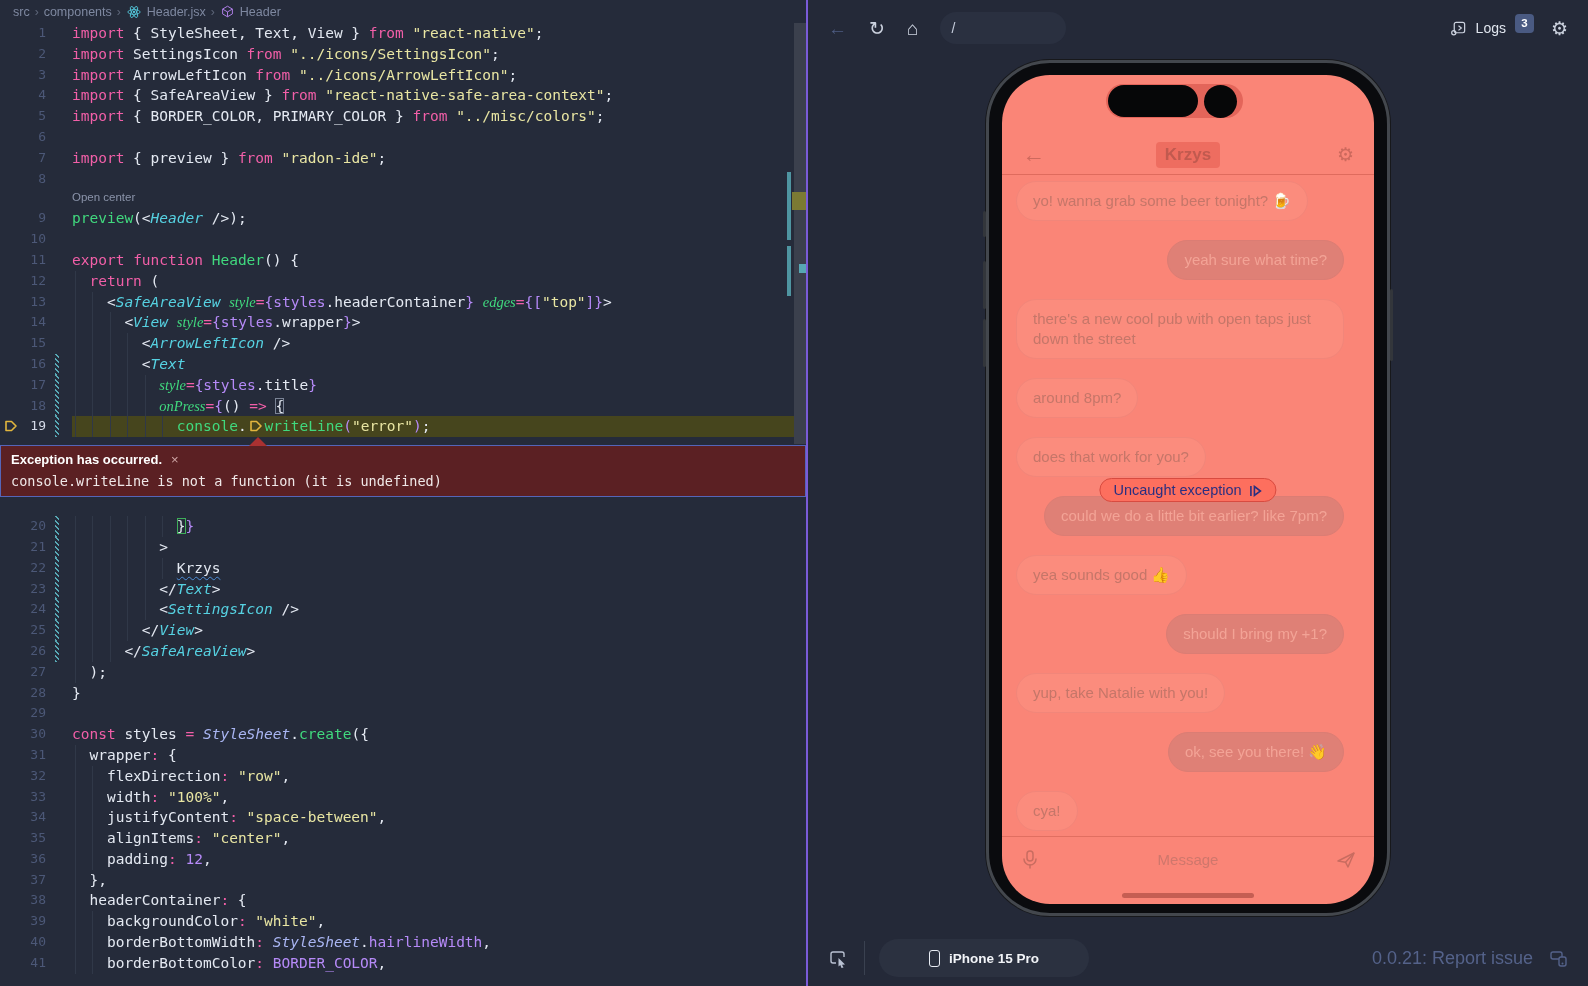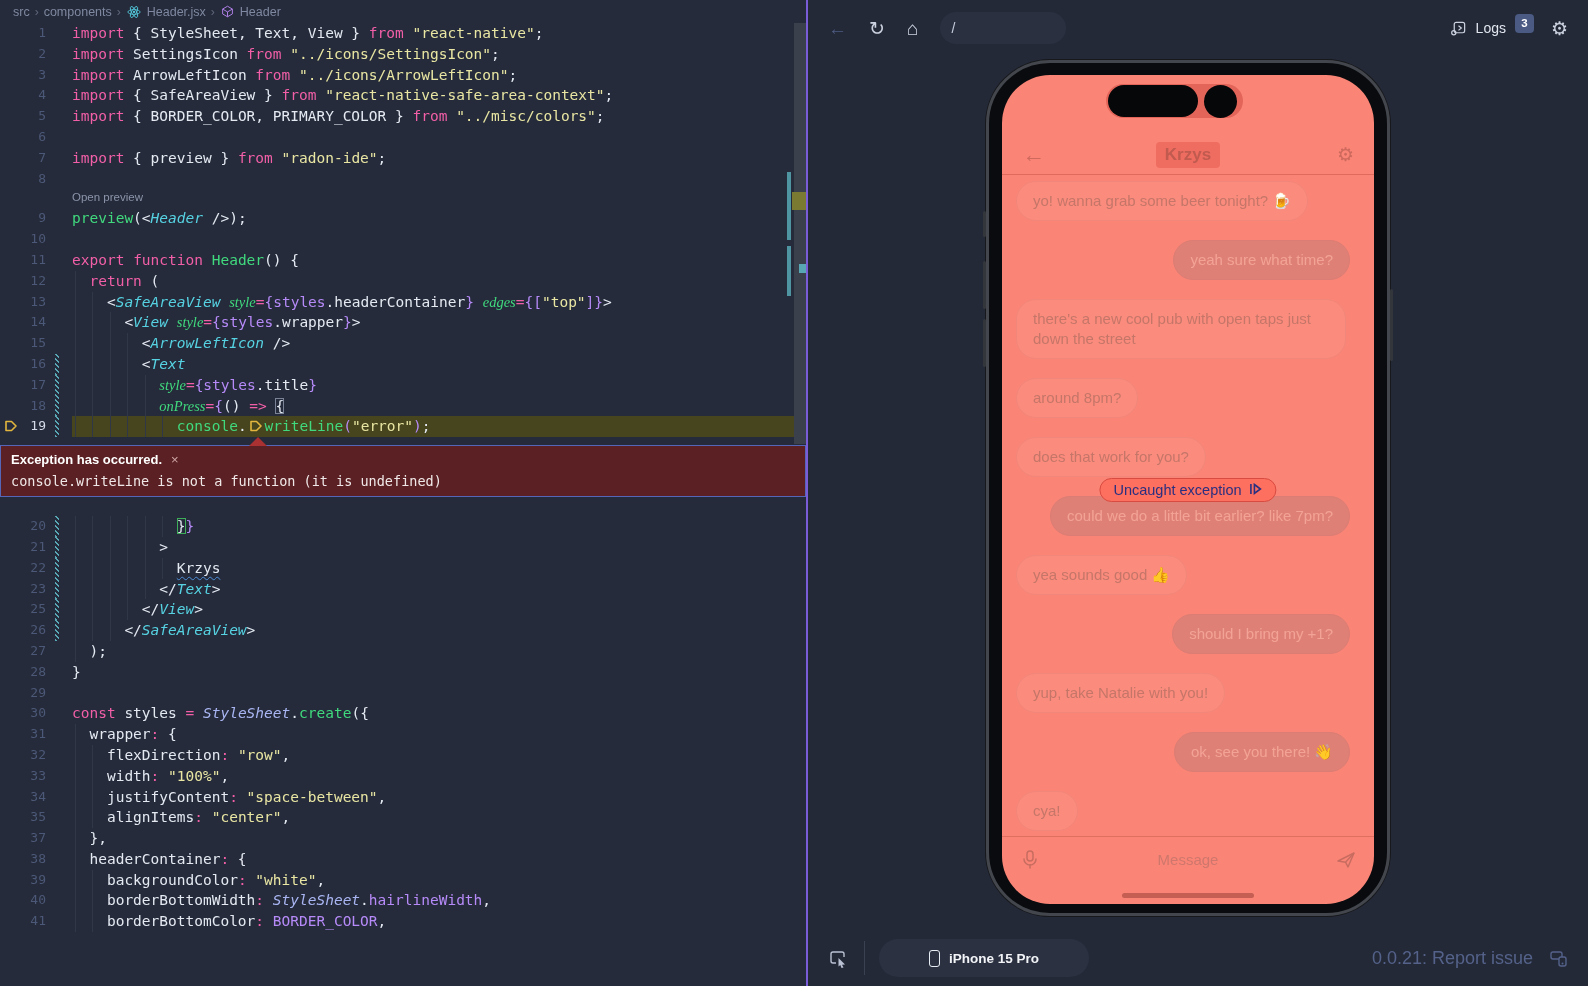--- a/index.html
+++ b/index.html
@@ -89,28 +89,28 @@
   .island-cam { position:absolute; left:202px; top:10px; width:33px; height:33px;
                 border-radius:50%; background:#060708; }
   .app-header { position:absolute; left:0; right:0; top:60px; height:40px;
                 display:flex; align-items:center; padding:0 20px;
                 border-bottom:1px solid rgba(190,75,62,0.45); }
   .app-back { font-size:23px; color:#cd695d; cursor:pointer; }
   .app-title-wrap { position:absolute; left:0; right:0; text-align:center; }
   .title-hl { display:inline-block; background:#ee6d60; border-radius:4px; padding:3px 9px; }
   .app-title { color:#c15a4f; font-size:17px; font-weight:bold; }
   .app-gear { margin-left:auto; font-size:19px; color:#cd695d; cursor:pointer; }
-  .chat { position:absolute; left:14px; right:24px; top:106px;
+  .chat { position:absolute; left:14px; right:30px; top:106px;
           display:flex; flex-direction:column; gap:19px; }
   .bubble { max-width:330px; padding:9px 16px; border-radius:20px;
             font-size:15px; line-height:20px; }
   .bubble.left { align-self:flex-start; background:#fb8c7d; border:1px solid #f1867a; color:#c57669; }
   .bubble.right { align-self:flex-end; background:#df8076; border:1px solid #db7d74; color:#f3a396; }
   .err-pill { position:absolute; left:50%; top:403px; transform:translateX(-50%);
-              display:flex; align-items:flex-start; gap:7px; white-space:nowrap;
+              display:flex; align-items:flex-end; gap:7px; white-space:nowrap;
               background:#fd6f5e; border:1.5px solid #d84b40; border-radius:14px;
               padding:3px 13px; color:#2b2f80; font-size:14.5px; cursor:pointer; }
   .input-row { position:absolute; left:0; right:0; top:761px; height:46px;
                border-top:1px solid rgba(200,90,76,0.5);
                display:flex; align-items:center; padding:0 18px; }
   .msg-placeholder { position:absolute; left:0; right:0; text-align:center;
                      color:#cf776c; font-size:15px; }
   .home-bar { position:absolute; left:50%; bottom:6px; transform:translateX(-50%);
               width:132px; height:5px; border-radius:3px; background:#c55e53; }
 
@@ -181,21 +181,21 @@
         </div>
         <div class="row">
           <div class="lnum">7</div>
           <div class="lcontent"><span class="tk-k">import</span><span class="tk-w"> { preview } </span><span class="tk-k">from</span><span class="tk-w"> </span><span class="tk-s">"radon-ide"</span><span class="tk-w">;</span></div>
         </div>
         <div class="row">
           <div class="lnum">8</div>
           <div class="lcontent"></div>
         </div>
         <div class="row lens">
-          <span class="lens-label">Open preview</span>
+          <span class="lens-label">Open center</span>
         </div>
         <div class="row">
           <div class="lnum">9</div>
           <div class="lcontent"><span class="tk-g">preview</span><span class="tk-w">(&lt;</span><span class="tk-ci">Header</span><span class="tk-w"> /&gt;);</span></div>
         </div>
         <div class="row">
           <div class="lnum">10</div>
           <div class="lcontent"></div>
         </div>
         <div class="row">
@@ -267,20 +267,25 @@
           <div class="lnum">22</div>
           <div class="modbar"></div>
           <div class="lcontent"><i class="guide" style="left: 3px;"></i><i class="guide" style="left: 20.46px;"></i><i class="guide" style="left: 37.92px;"></i><i class="guide" style="left: 55.38px;"></i><i class="guide" style="left: 72.84px;"></i><i class="guide" style="left: 90.3px;"></i><span class="tk-w">            </span><span class="tk-sq">Krzys</span></div>
         </div>
         <div class="row">
           <div class="lnum">23</div>
           <div class="modbar"></div>
           <div class="lcontent"><i class="guide" style="left: 3px;"></i><i class="guide" style="left: 20.46px;"></i><i class="guide" style="left: 37.92px;"></i><i class="guide" style="left: 55.38px;"></i><i class="guide" style="left: 72.84px;"></i><span class="tk-w">          &lt;/</span><span class="tk-ci">Text</span><span class="tk-w">&gt;</span></div>
         </div>
         <div class="row">
+          <div class="lnum">24</div>
+          <div class="modbar"></div>
+          <div class="lcontent"><i class="guide" style="left: 3px;"></i><i class="guide" style="left: 20.46px;"></i><i class="guide" style="left: 37.92px;"></i><i class="guide" style="left: 55.38px;"></i><i class="guide" style="left: 72.84px;"></i><span class="tk-w">          &lt;</span><span class="tk-ci">SettingsIcon</span><span class="tk-w"> /&gt;</span></div>
+        </div>
+        <div class="row">
           <div class="lnum">25</div>
           <div class="modbar"></div>
           <div class="lcontent"><i class="guide" style="left: 3px;"></i><i class="guide" style="left: 20.46px;"></i><i class="guide" style="left: 37.92px;"></i><i class="guide" style="left: 55.38px;"></i><span class="tk-w">        &lt;/</span><span class="tk-ci">View</span><span class="tk-w">&gt;</span></div>
         </div>
         <div class="row">
           <div class="lnum">26</div>
           <div class="modbar"></div>
           <div class="lcontent"><i class="guide" style="left: 3px;"></i><i class="guide" style="left: 20.46px;"></i><i class="guide" style="left: 37.92px;"></i><span class="tk-w">      &lt;/</span><span class="tk-ci">SafeAreaView</span><span class="tk-w">&gt;</span></div>
         </div>
         <div class="row">
@@ -311,20 +316,24 @@
           <div class="lnum">33</div>
           <div class="lcontent"><i class="guide" style="left: 3px;"></i><i class="guide" style="left: 20.46px;"></i><span class="tk-w">    width</span><span class="tk-k">:</span><span class="tk-w"> </span><span class="tk-s">"100%"</span><span class="tk-w">,</span></div>
         </div>
         <div class="row">
           <div class="lnum">34</div>
           <div class="lcontent"><i class="guide" style="left: 3px;"></i><i class="guide" style="left: 20.46px;"></i><span class="tk-w">    justifyContent</span><span class="tk-k">:</span><span class="tk-w"> </span><span class="tk-s">"space-between"</span><span class="tk-w">,</span></div>
         </div>
         <div class="row">
           <div class="lnum">35</div>
           <div class="lcontent"><i class="guide" style="left: 3px;"></i><i class="guide" style="left: 20.46px;"></i><span class="tk-w">    alignItems</span><span class="tk-k">:</span><span class="tk-w"> </span><span class="tk-s">"center"</span><span class="tk-w">,</span></div>
+        </div>
+        <div class="row">
+          <div class="lnum">36</div>
+          <div class="lcontent"><i class="guide" style="left: 3px;"></i><i class="guide" style="left: 20.46px;"></i><span class="tk-w">    padding</span><span class="tk-k">:</span><span class="tk-w"> </span><span class="tk-p">12</span><span class="tk-w">,</span></div>
         </div>
         <div class="row">
           <div class="lnum">37</div>
           <div class="lcontent"><i class="guide" style="left: 3px;"></i><span class="tk-w">  },</span></div>
         </div>
         <div class="row">
           <div class="lnum">38</div>
           <div class="lcontent"><i class="guide" style="left: 3px;"></i><span class="tk-w">  headerContainer</span><span class="tk-k">:</span><span class="tk-w"> {</span></div>
         </div>
         <div class="row">

